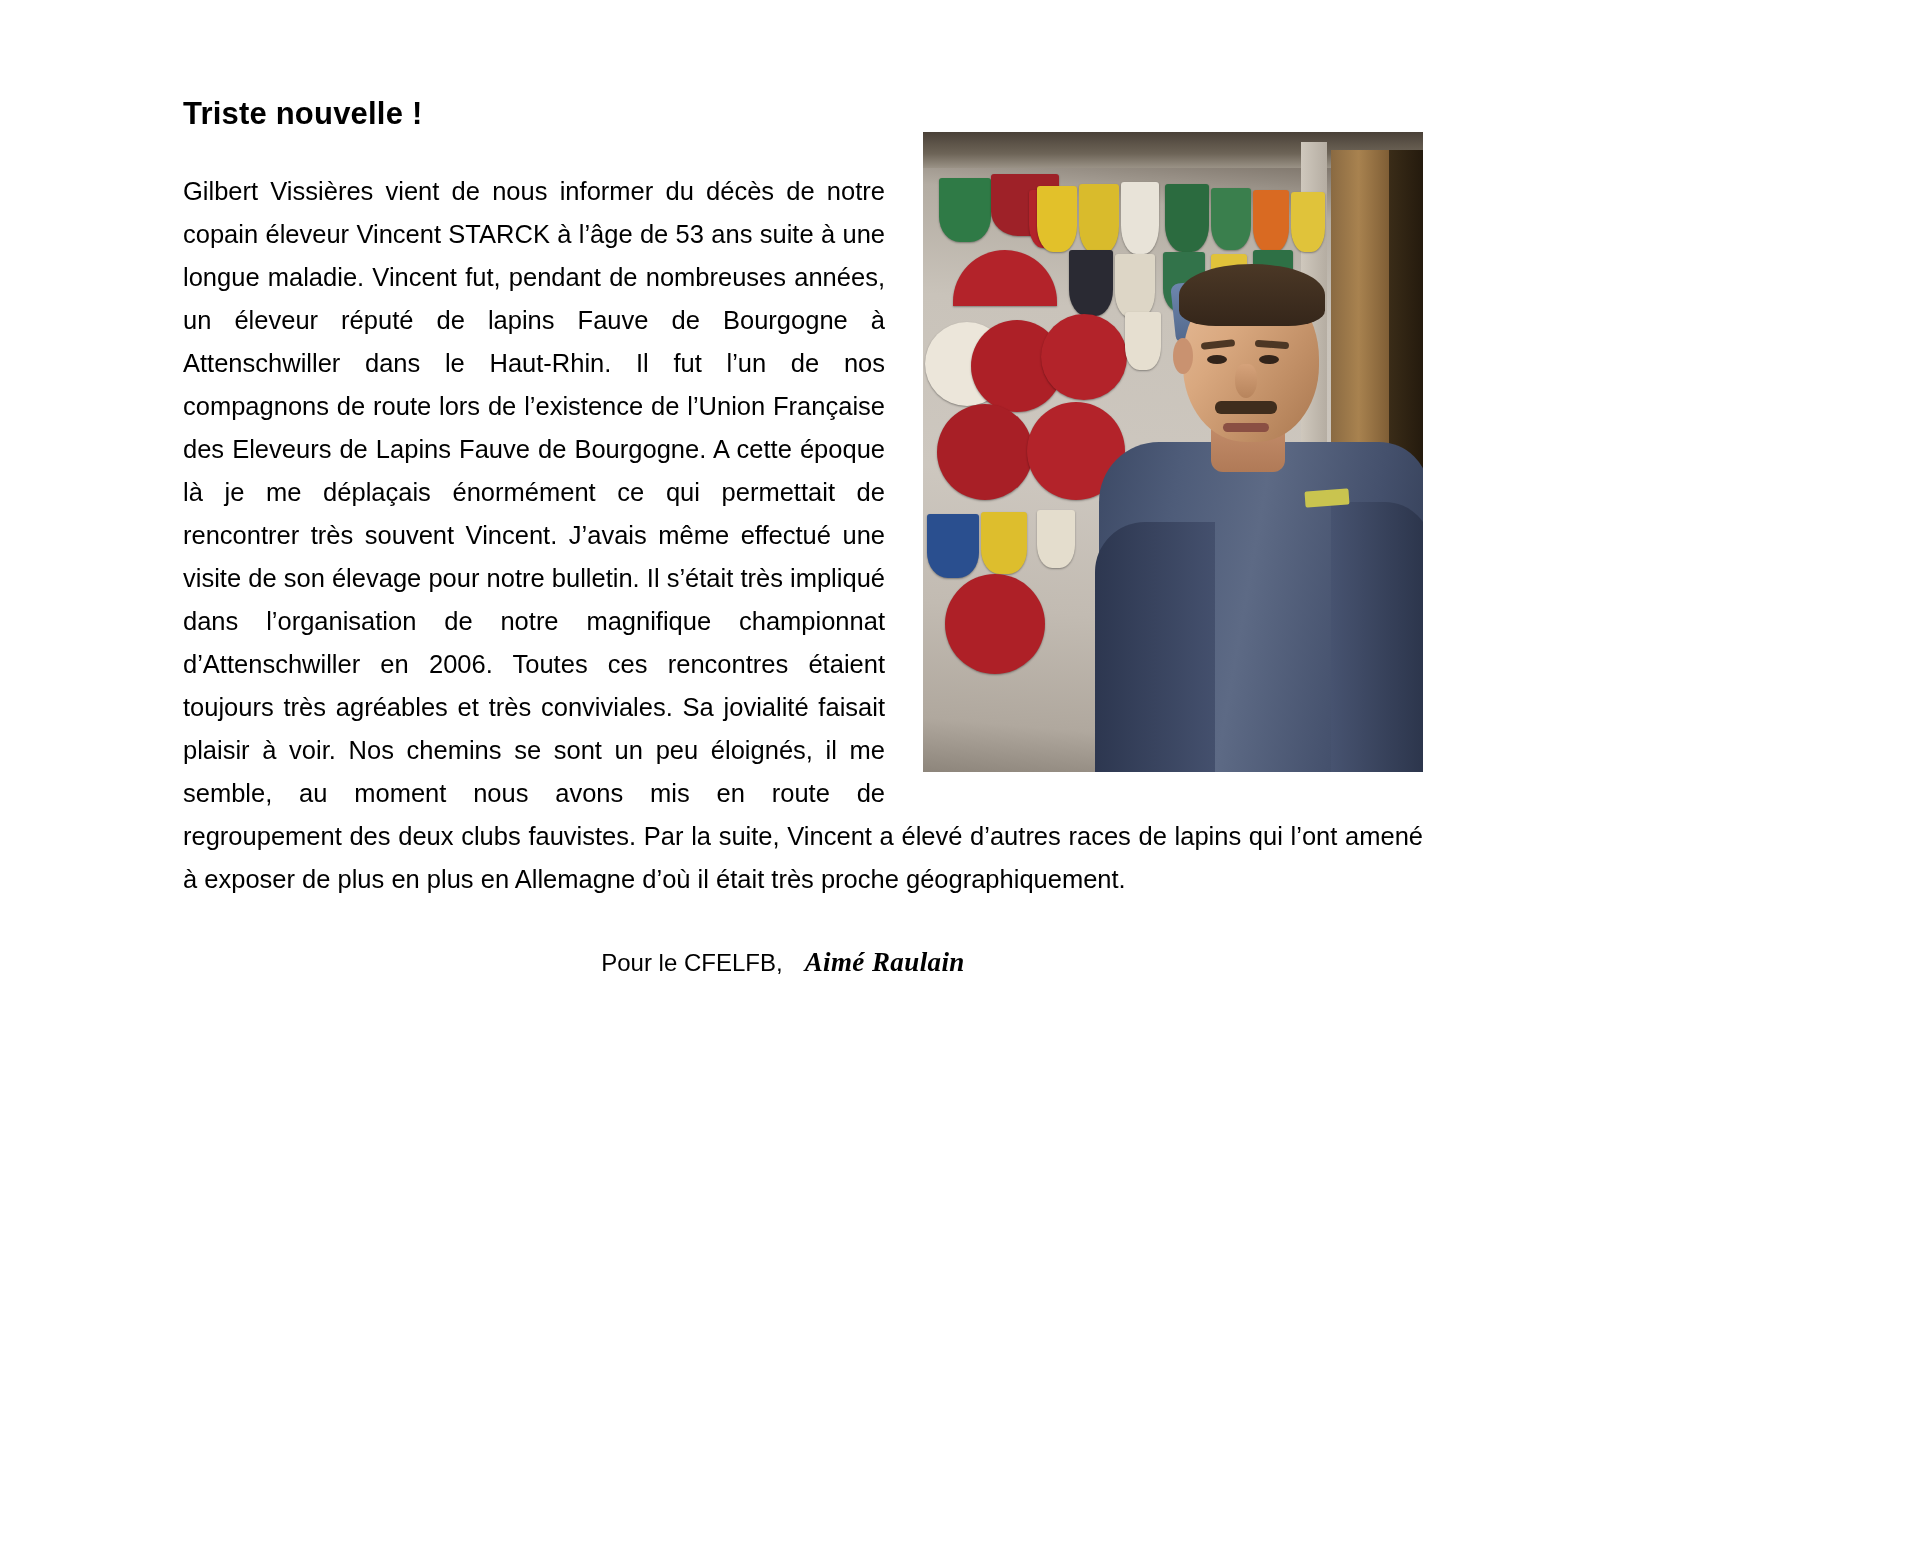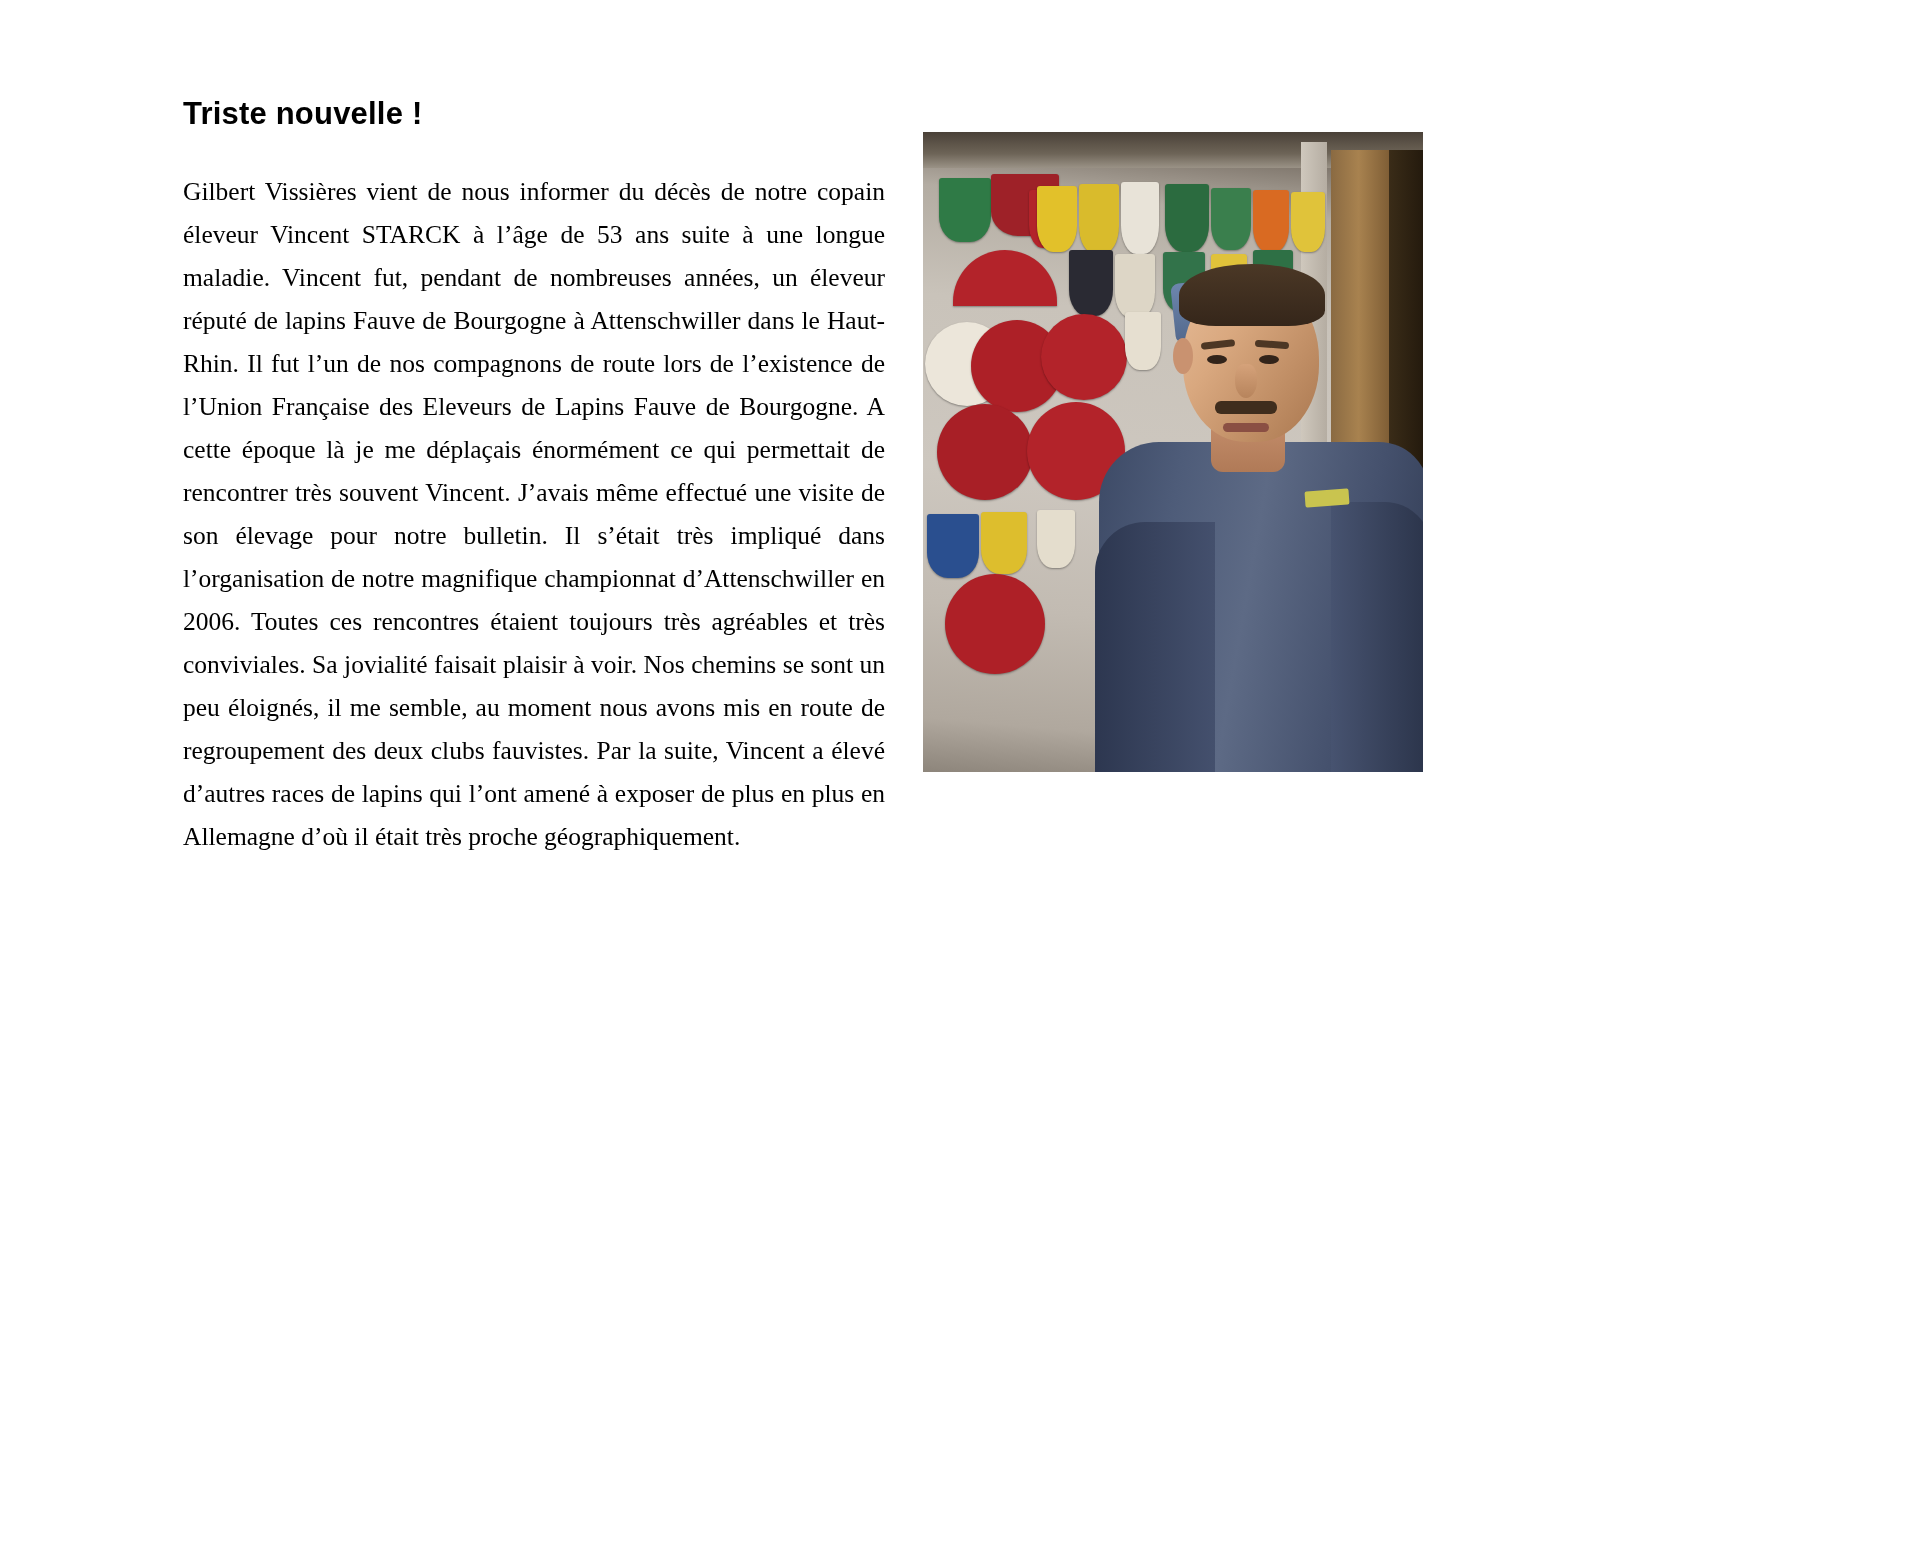--- a/index.html
+++ b/index.html
@@ -214,21 +214,21 @@
 
   
   p.body {
     font-size: 25.5px;
     line-height: 43px;
     margin: 0;
     text-align: justify;
     color: #000;
     font-stretch: condensed;
   }
-  .para-main { padding-top: 38px; font-family: Liberation Serif, serif; }
+  .para-main { padding-top: 38px; }
   .para-gap { margin-top: 34px; }
 
   .signature-line {
     margin-top: 46px;
     text-align: center;
     padding-right: 40px;
     font-size: 24px;
     white-space: nowrap;
   }
   .sig-pre { font-family: "Liberation Sans", sans-serif; }
@@ -315,15 +315,18 @@
           <div class="mouth"></div>
         </div>
       </div>
     </div>
 
     <p class="body para-main">Gilbert Vissières vient de nous informer du décès de notre copain éleveur Vincent STARCK à l’âge de 53 ans suite à une longue maladie. Vincent fut, pendant de nombreuses années, un éleveur réputé de lapins Fauve de Bourgogne à Attenschwiller dans le Haut-Rhin. Il fut l’un de nos compagnons de route lors de l’existence de l’Union Française  des Eleveurs de Lapins Fauve de Bourgogne. A cette époque là  je me déplaçais énormément ce qui permettait de rencontrer très souvent Vincent. J’avais même effectué une visite de son élevage pour notre bulletin. Il s’était très impliqué dans l’organisation de notre magnifique championnat d’Attenschwiller en 2006. Toutes ces rencontres étaient toujours très agréables et très conviviales. Sa jovialité faisait plaisir à voir. Nos chemins se sont un peu éloignés, il me semble, au moment nous avons mis en route de regroupement des deux clubs fauvistes. Par la suite, Vincent a élevé d’autres races de lapins qui l’ont amené à exposer de plus en plus en Allemagne d’où il était très proche géographiquement.</p>
 
     <div class="clear"></div>
 
 
+    <div class="signature-line">
+      <span class="sig-pre">Pour le CFELFB,</span><span class="sig-name">Aimé Raulain</span>
+    </div>
 
   </div>
 </div>
 
 </body></html>

